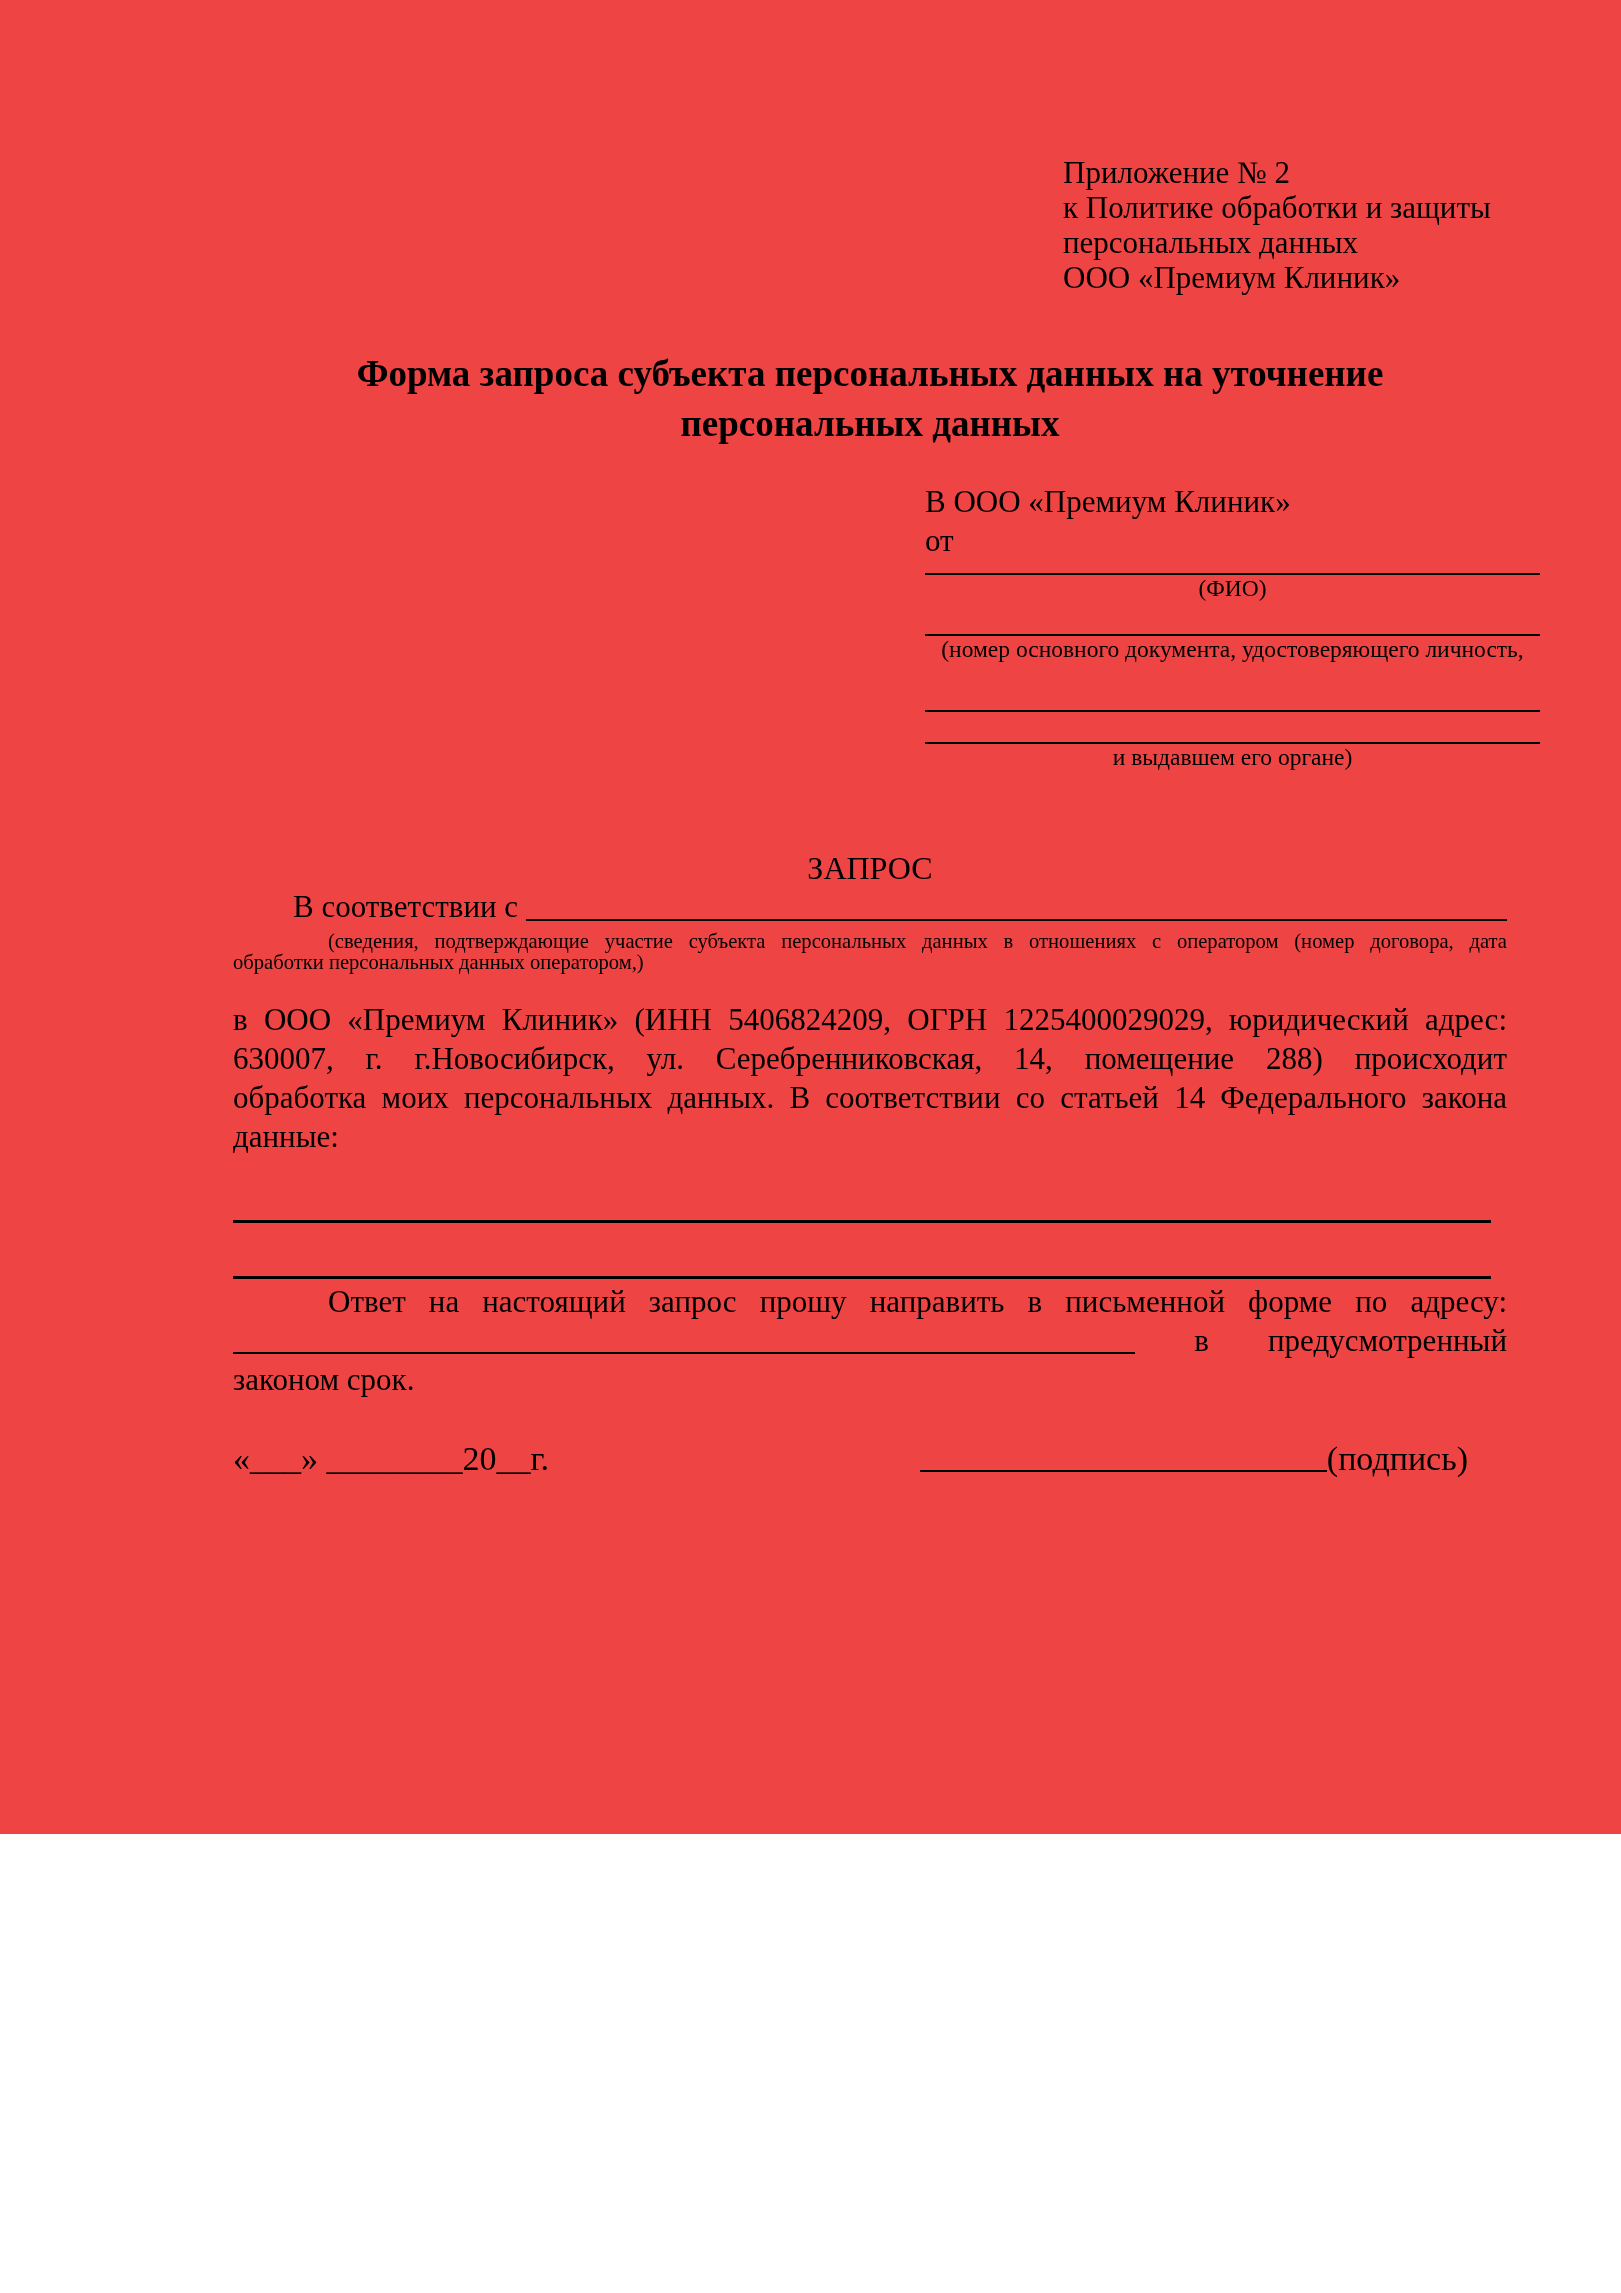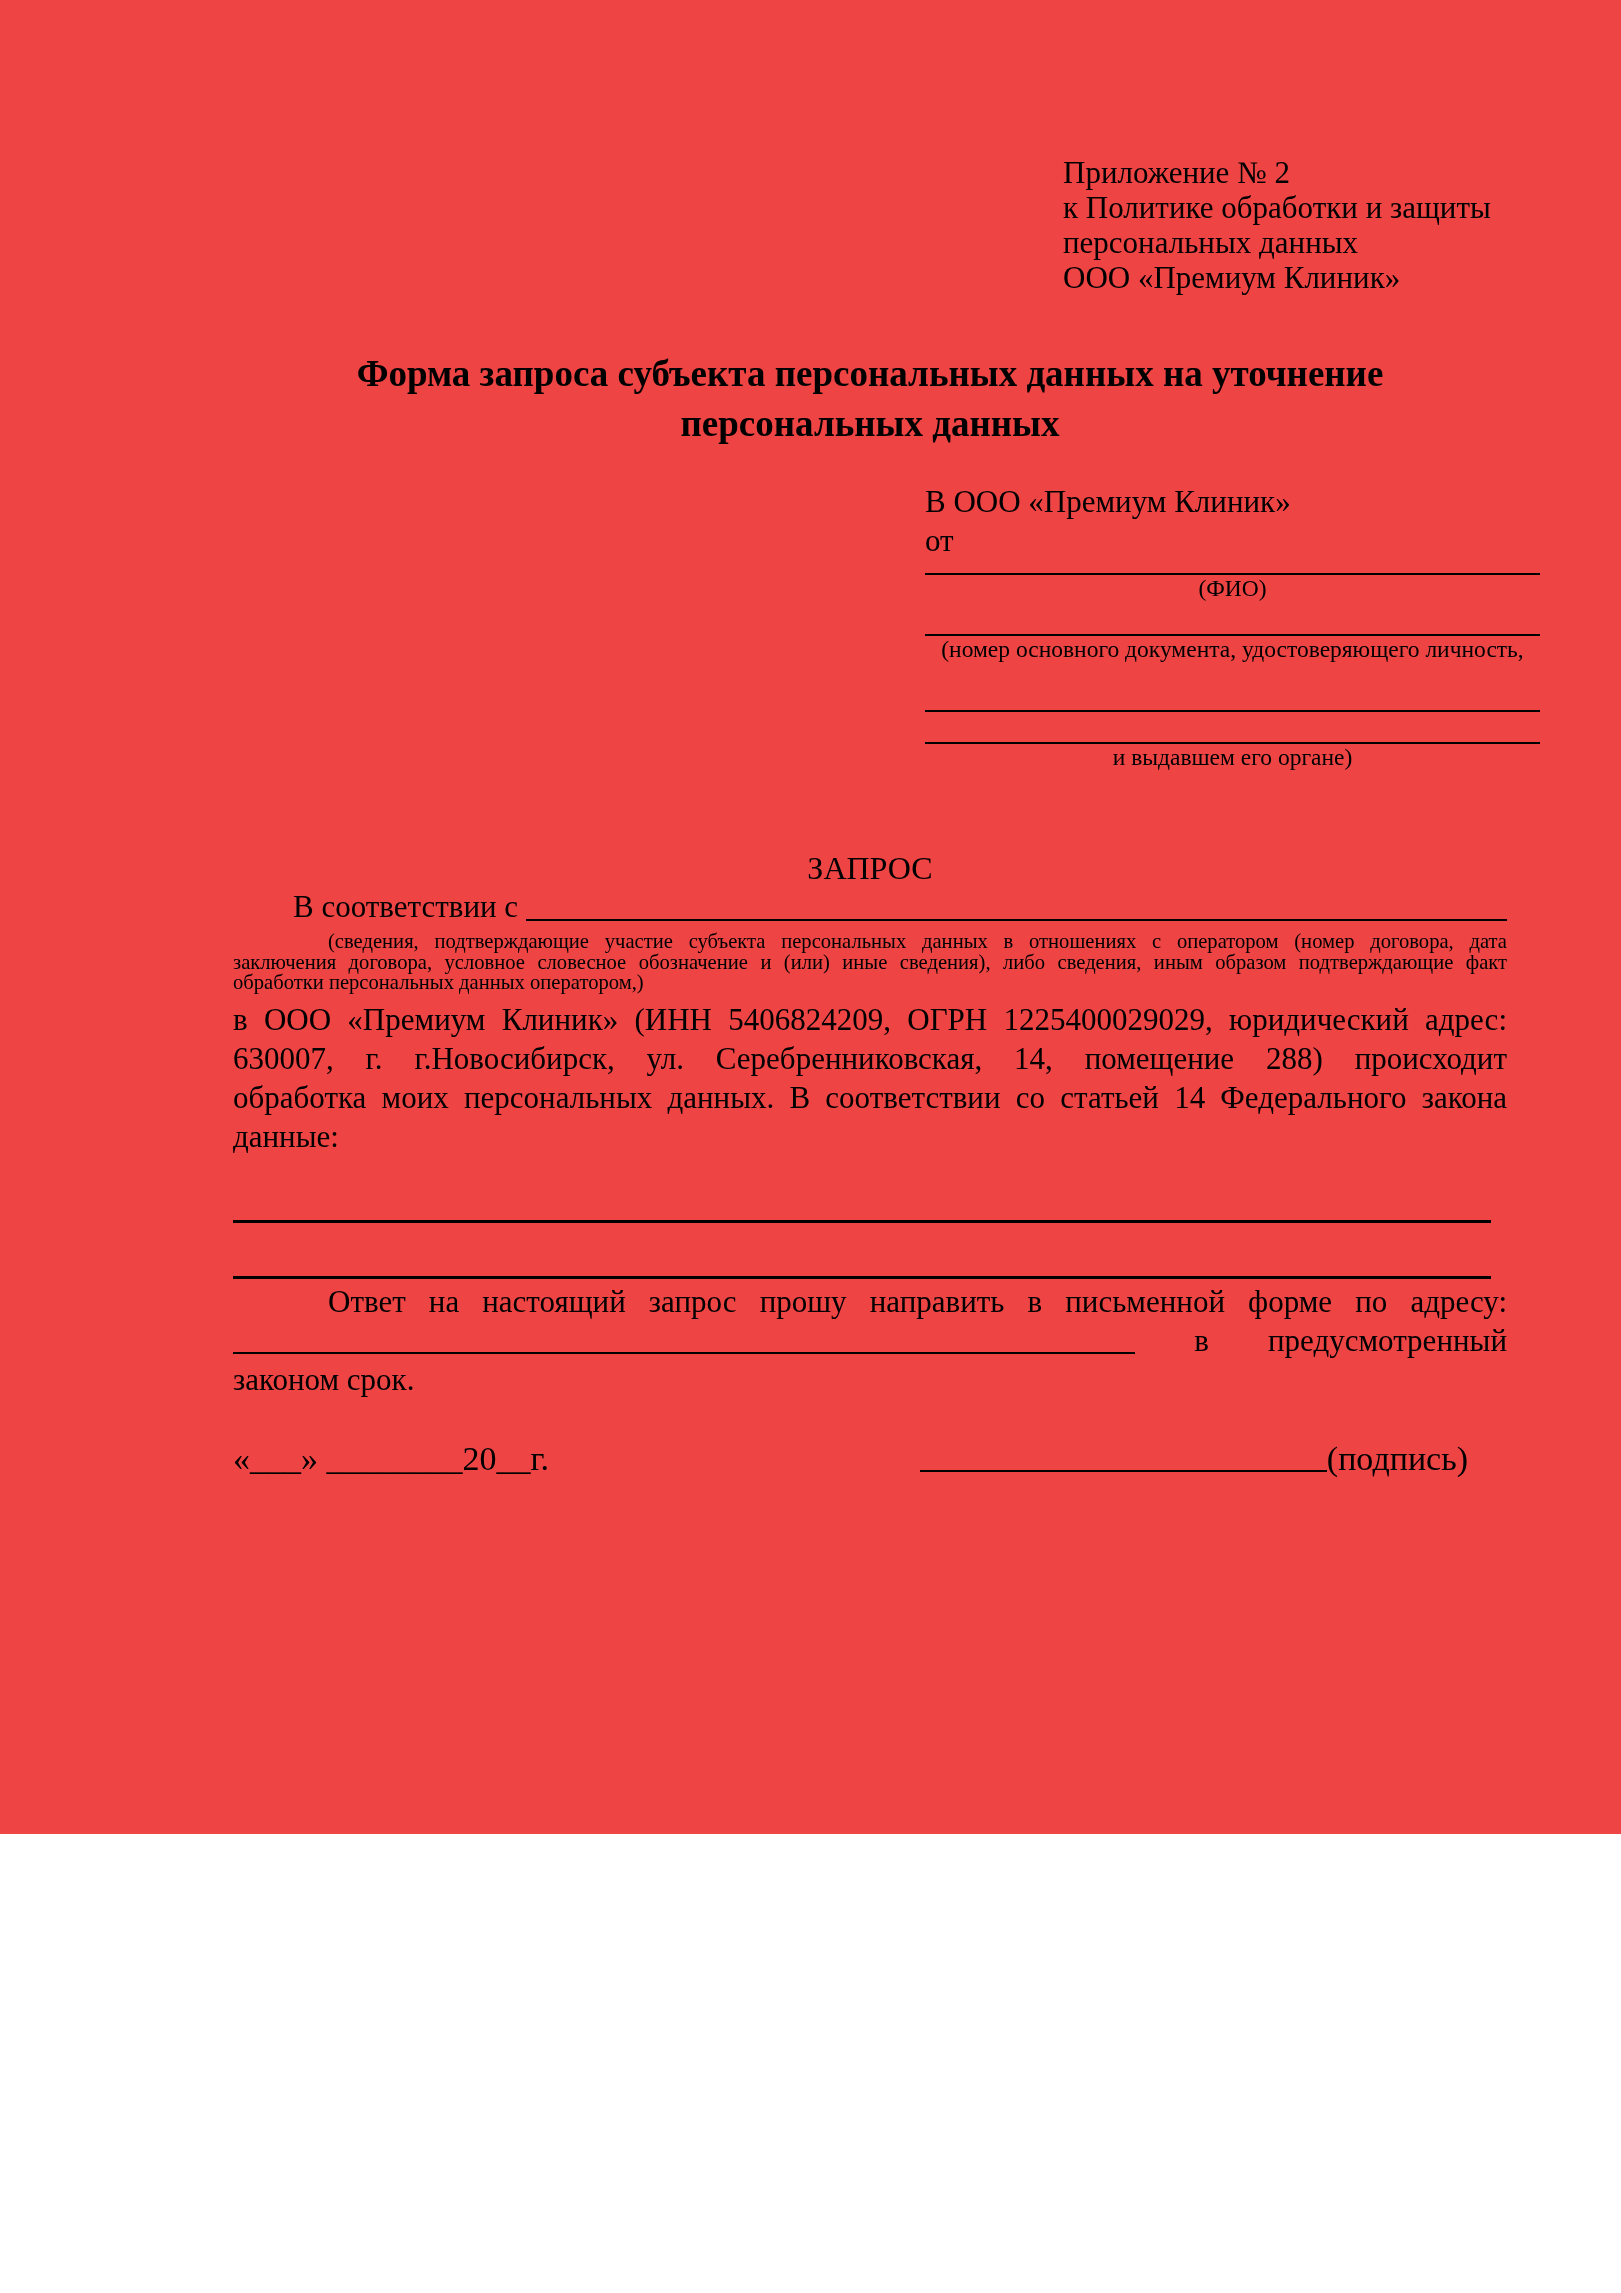--- a/index.html
+++ b/index.html
@@ -101,21 +101,20 @@
 
   <div class="request-heading">ЗАПРОС</div>
 
   <div class="intro-row">
     <span class="intro-prefix">В соответствии с</span>
     <div class="fill-line"></div>
   </div>
 
   <div class="footnote">
     <div class="jline first">(сведения, подтверждающие участие субъекта персональных данных в отношениях с оператором (номер договора, дата</div>
-    <div class="jline">заключения договора, условное словесное обозначение и (или) иные сведения), либо сведения, иным образом подтверждающие факт</div>
     <div>обработки персональных данных оператором,)</div>
   </div>
 
   <div class="body-par">
     <div class="jline">в ООО «Премиум Клиник» (ИНН 5406824209, ОГРН 1225400029029, юридический адрес:</div>
     <div class="jline">630007, г. г.Новосибирск, ул. Серебренниковская, 14, помещение 288) происходит</div>
     <div class="jline">обработка моих персональных данных. В соответствии со статьей 14 Федерального закона</div>
     <div>данные:</div>
   </div>
 

